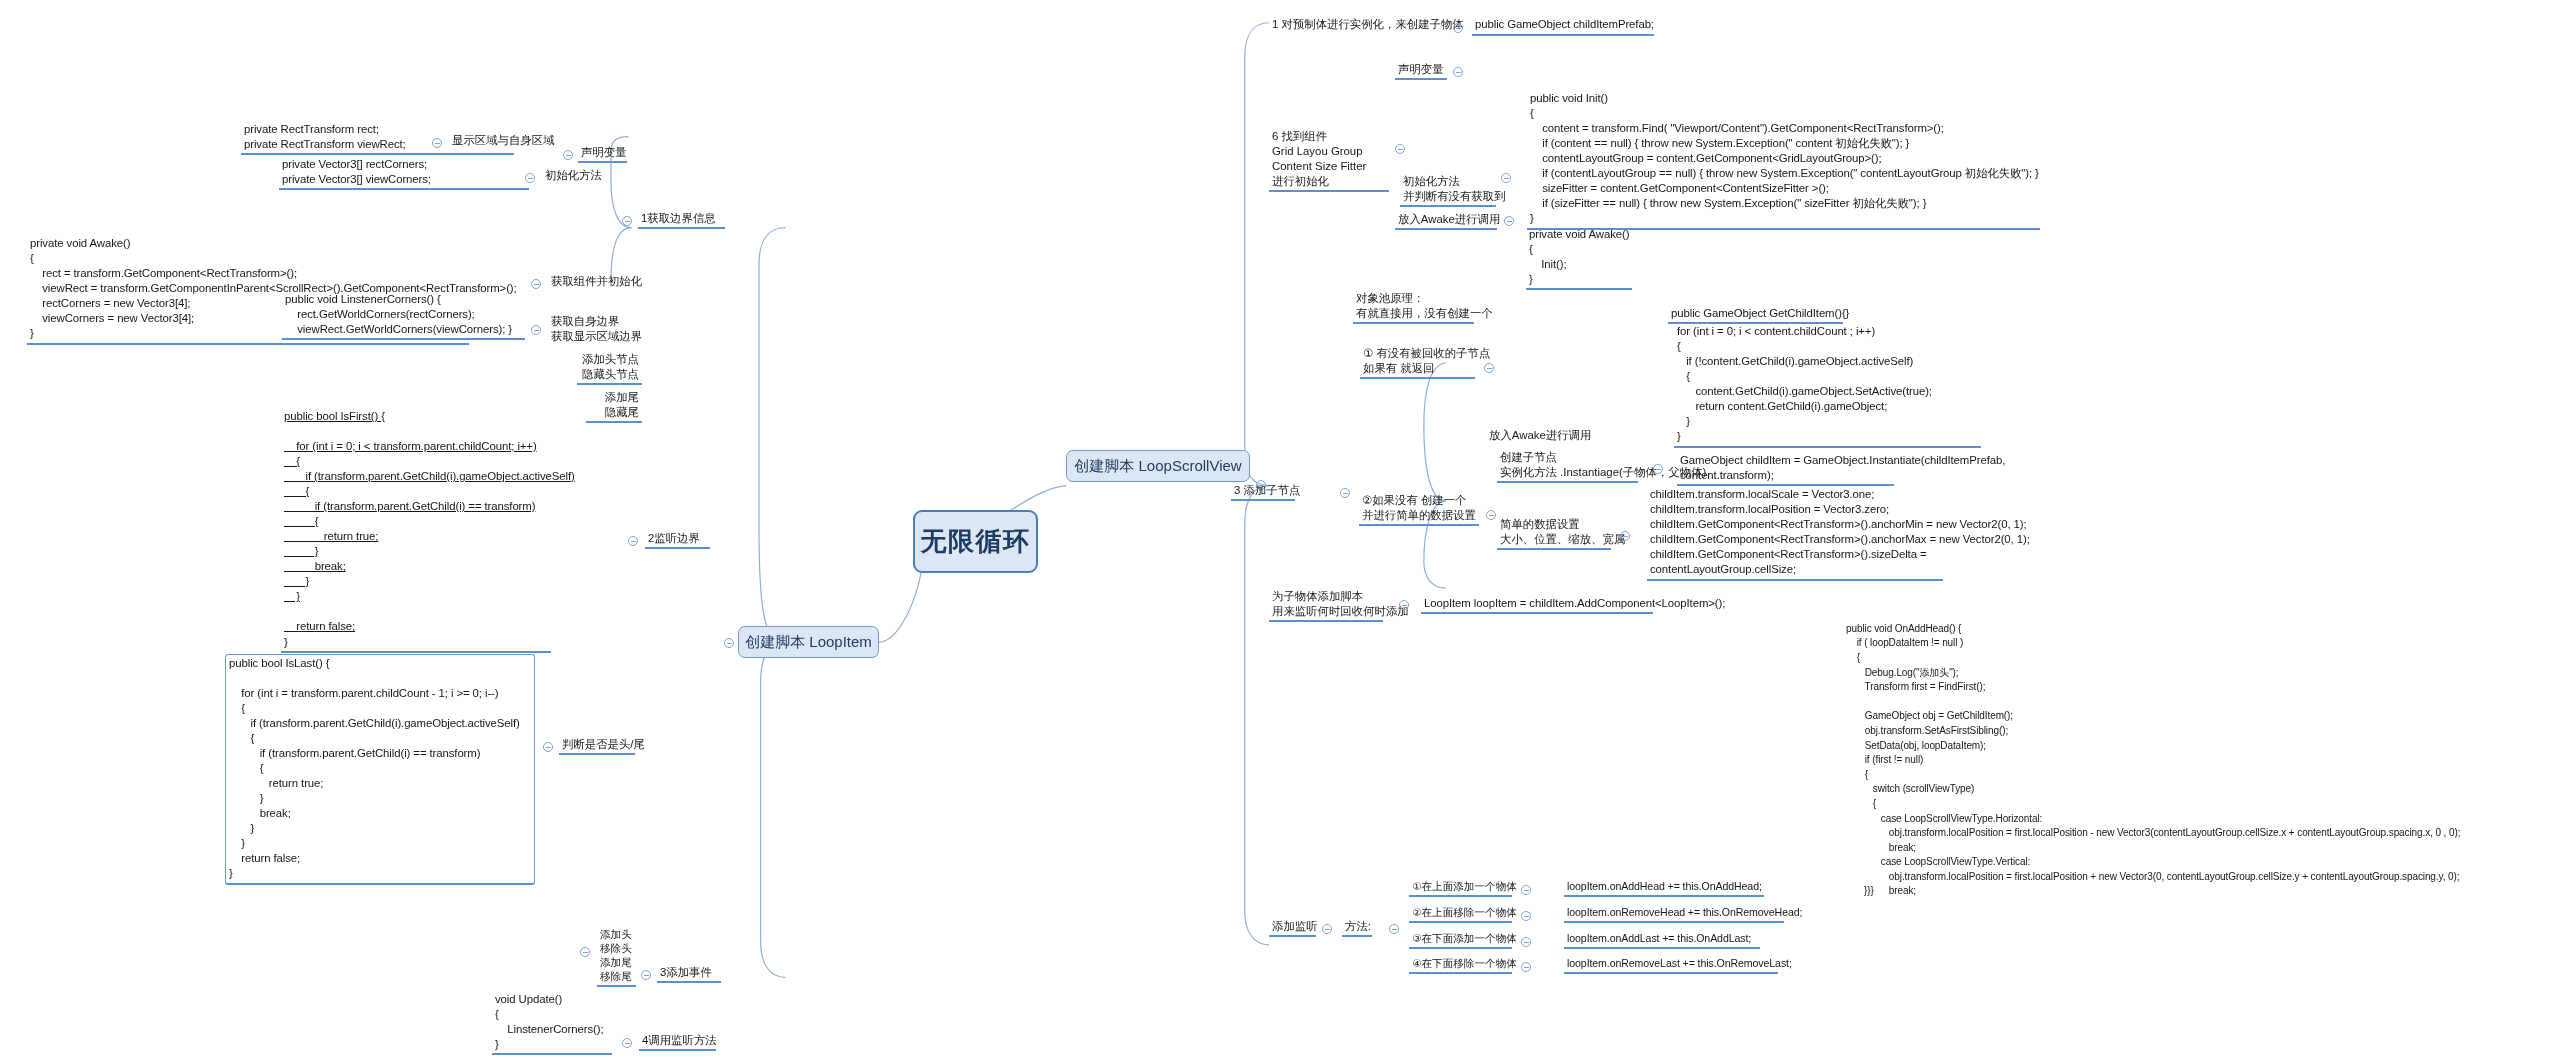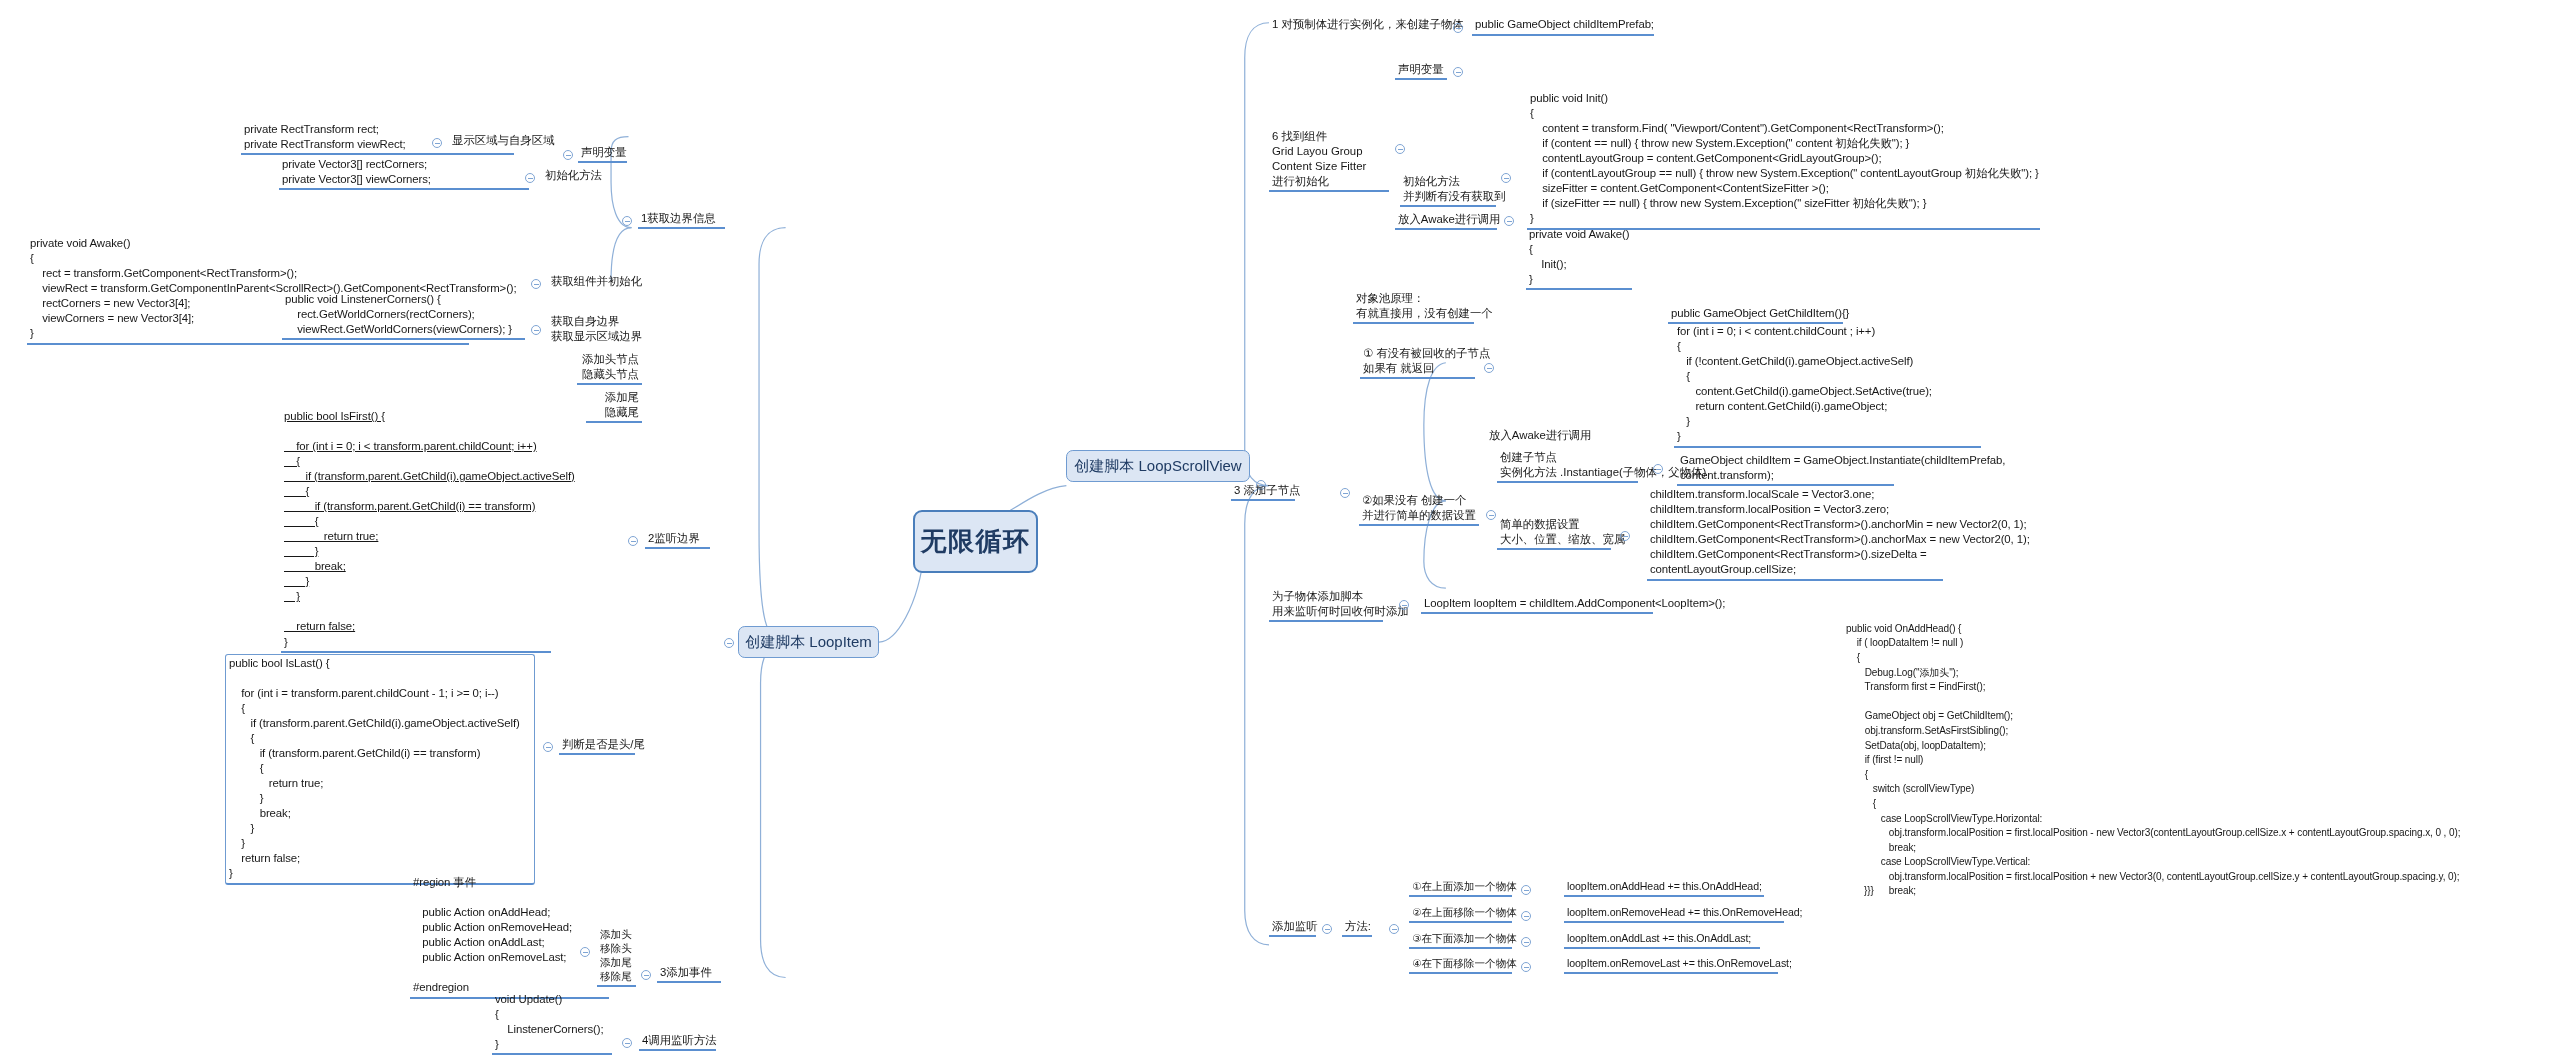--- a/index.html
+++ b/index.html
@@ -169,28 +169,20 @@
     }
     return false;
 }</div>
 
   <span class="collapse" style="left:543px;top:742px;"></span>
   <div class="node ul cn" style="left:559px;top:736px;width:76px;">判断是否是头/尾</div>
 
   <span class="collapse" style="left:628px;top:536px;"></span>
   <div class="node ul cn" style="left:645px;top:530px;width:65px;">2监听边界</div>
 
-  <div class="node ul code" style="left:410px;top:874px;width:199px;">#region 事件
-
-   public Action onAddHead;
-   public Action onRemoveHead;
-   public Action onAddLast;
-   public Action onRemoveLast;
-
-#endregion</div>
 
   <span class="collapse" style="left:580px;top:947px;"></span>
   <div class="node ul cn small" style="left:597px;top:927px;width:39px;">添加头
 移除头
 添加尾
 移除尾</div>
 
   <span class="collapse" style="left:641px;top:970px;"></span>
   <div class="node ul cn" style="left:657px;top:964px;width:64px;">3添加事件</div>
 

